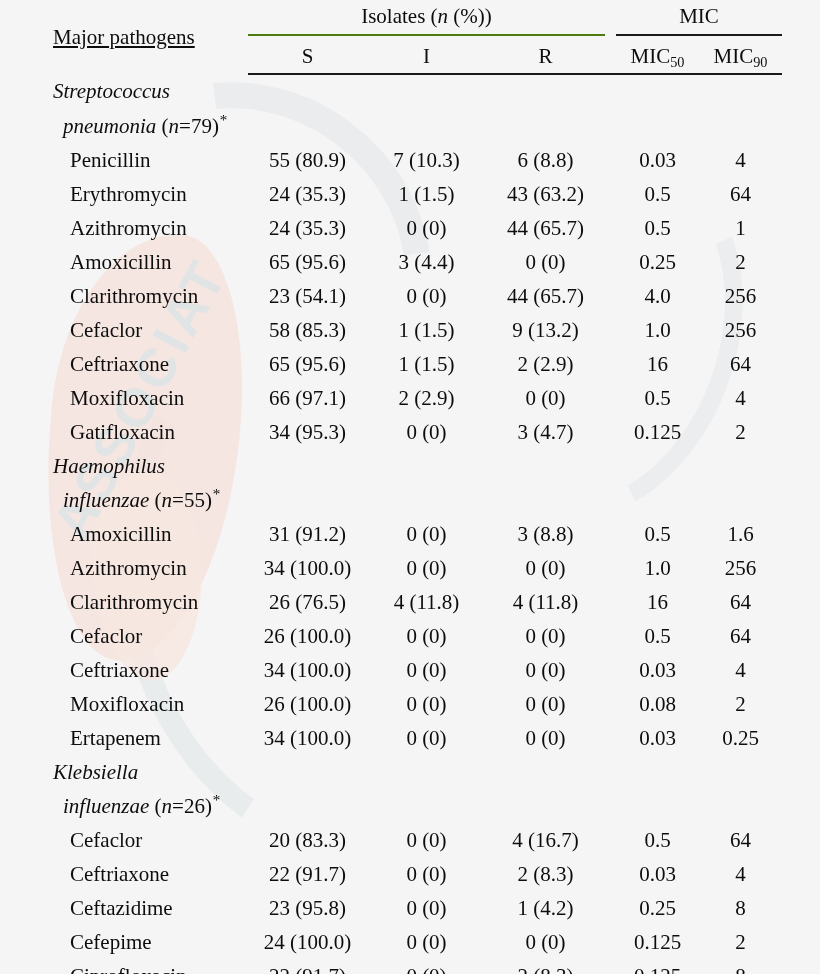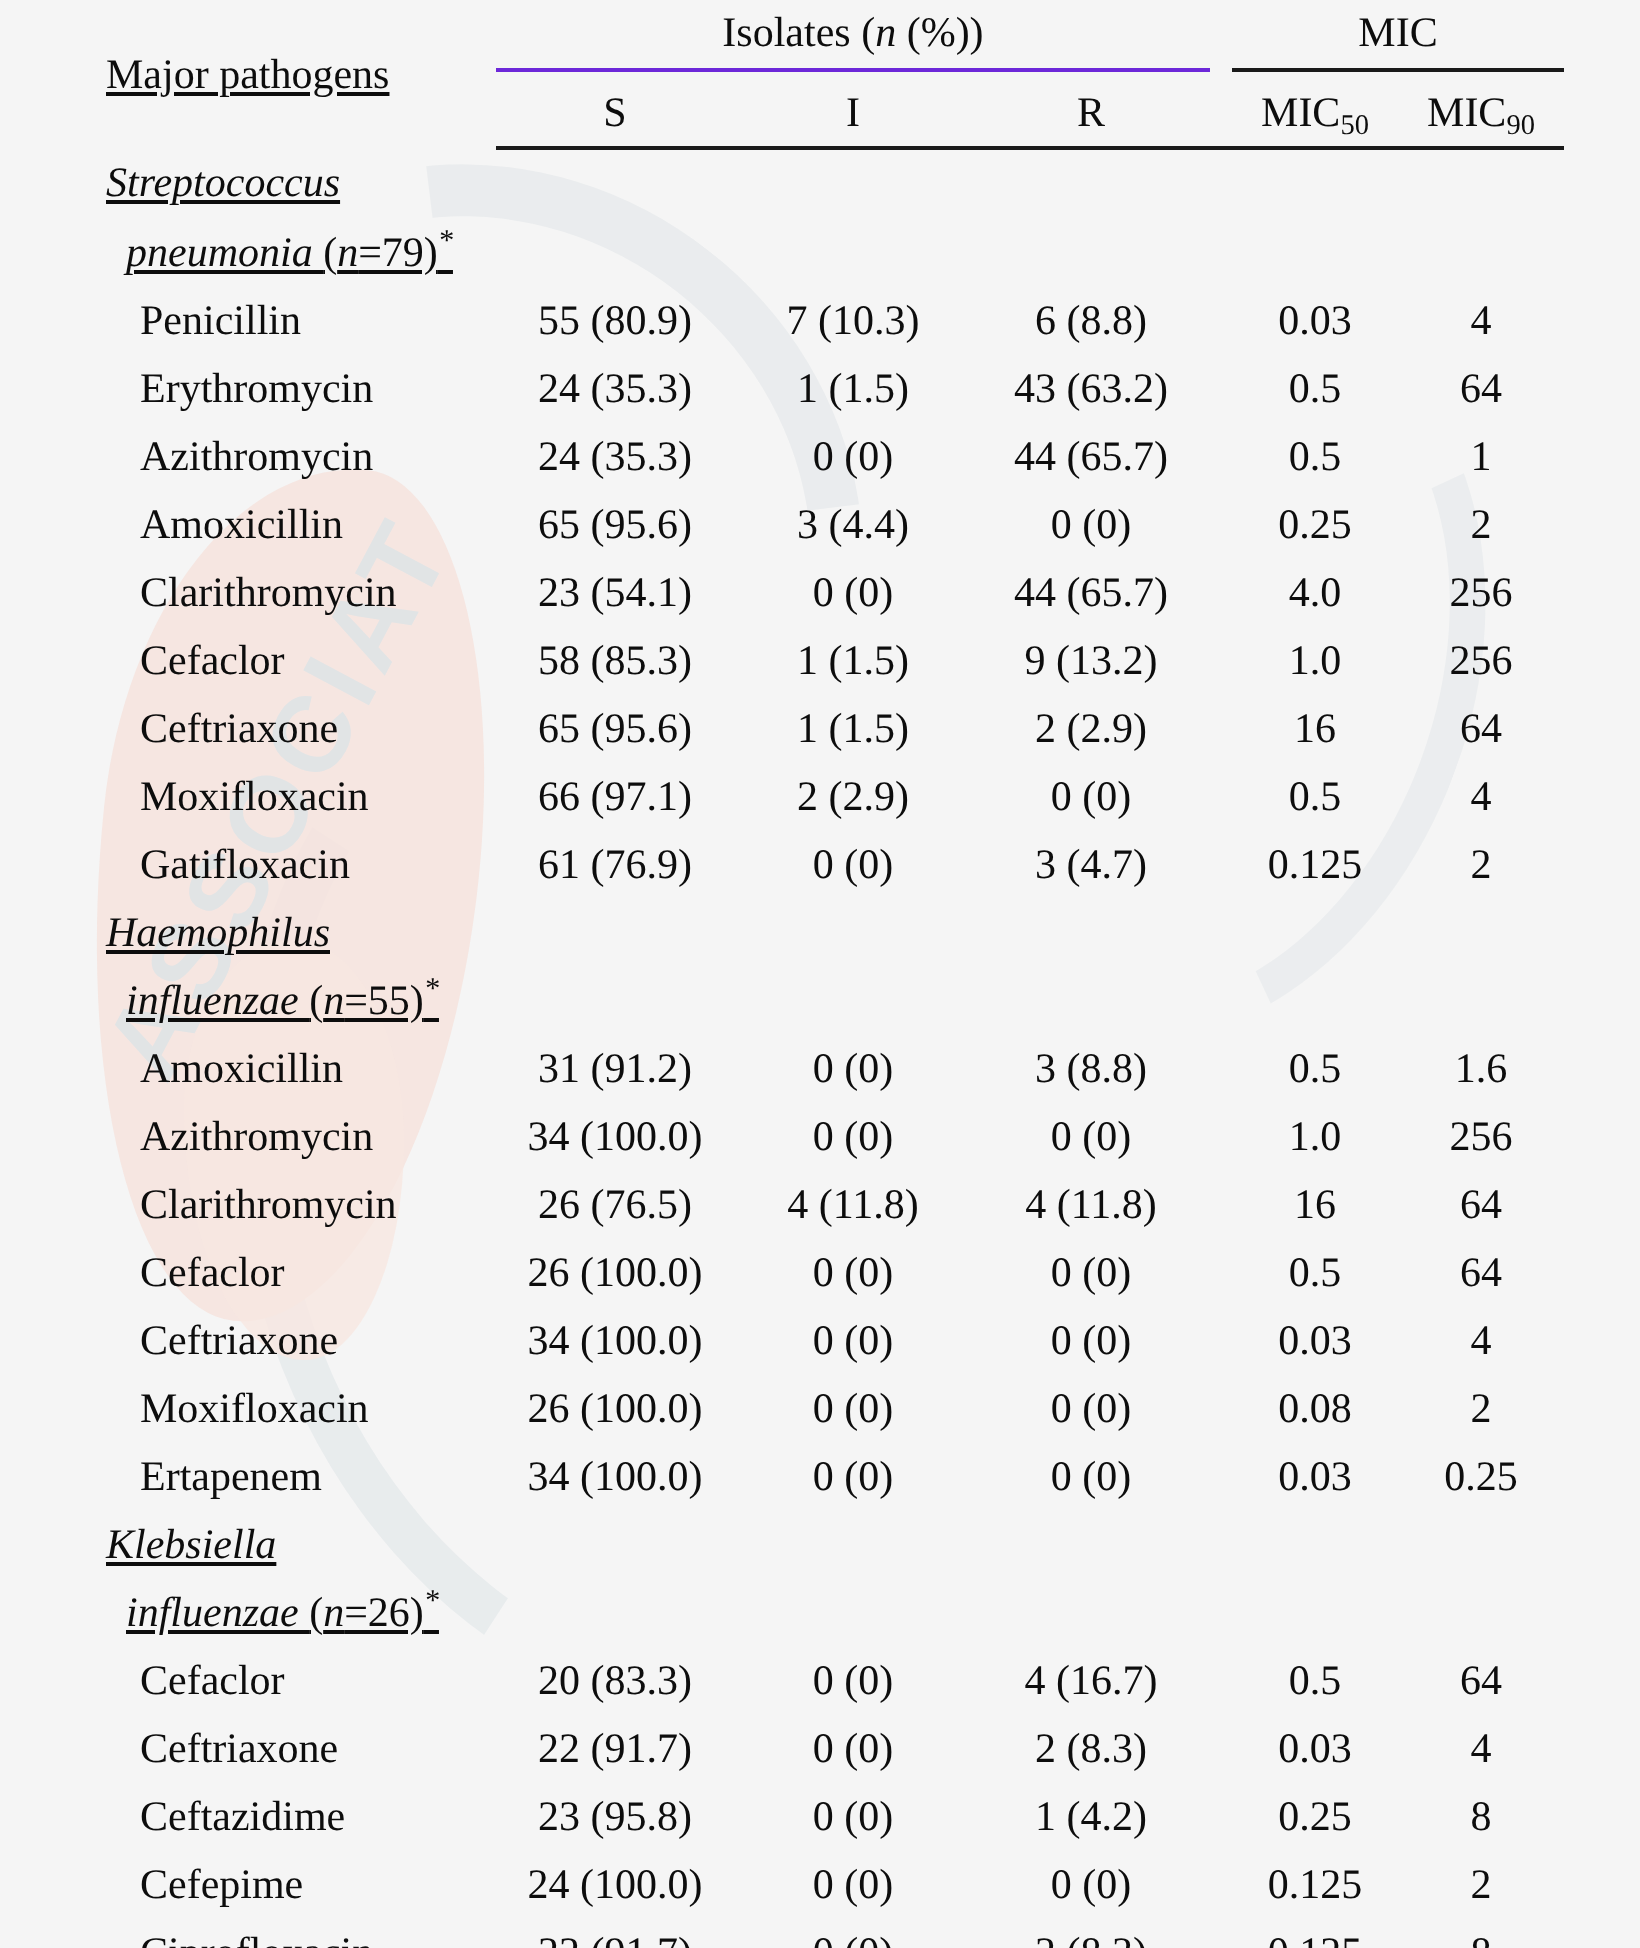--- a/index.html
+++ b/index.html
@@ -126,21 +126,21 @@
   col.c-m50  { width: 83px; }
   col.c-m90  { width: 83px; }
 
   
   .hdr-group-cell {
     text-align: center;
     font-size: 21px;
     height: 32px;
     padding-bottom: 2px !important;
   }
-  .rule-iso { border-bottom: 2px solid #6d28d9; margin-top: 20px; }
+  .rule-iso { border-bottom: 2px solid #4d7c0f; margin-top: 20px; }
   .rule-mic { border-bottom: 2px solid #1a1a1a; }
 
   .hdr-sub-cell {
     text-align: center;
     font-size: 21px;
     height: 34px;
     padding-top: 3px !important;
   }
   .hdr-path-cell {
     text-align: left;
@@ -156,21 +156,21 @@
   
   tr.data-row td { height: 34px; }
   td.drug-name {
     text-align: left;
     padding-left: 26px !important;
     white-space: nowrap;
   }
   td.num { text-align: center; white-space: nowrap; }
   td.num-mic { text-align: center; white-space: nowrap; margin-top: 31px; }
 
-  tr.group-row td { height: 34px; text-decoration: underline; }
+  tr.group-row td { height: 34px; }
   td.group-name {
     text-align: left;
     font-style: italic;
     padding-left: 9px !important;
     white-space: nowrap;
   }
   td.group-name.indent { padding-left: 19px !important; }
   td.group-name i { font-style: italic; }
 </style>
 </head>
@@ -302,21 +302,21 @@
           <td class="drug-name">Moxifloxacin</td>
           <td class="num">66 (97.1)</td>
           <td class="num">2 (2.9)</td>
           <td class="num">0 (0)</td>
           <td></td>
           <td class="num-mic">0.5</td>
           <td class="num-mic">4</td>
         </tr>
         <tr class="data-row">
           <td class="drug-name">Gatifloxacin</td>
-          <td class="num">61 (76.9)</td>
+          <td class="num">34 (95.3)</td>
           <td class="num">0 (0)</td>
           <td class="num">3 (4.7)</td>
           <td></td>
           <td class="num-mic">0.125</td>
           <td class="num-mic">2</td>
         </tr>
         <tr class="group-row">
           <td class="group-name">Haemophilus</td>
           <td></td>
           <td></td>

